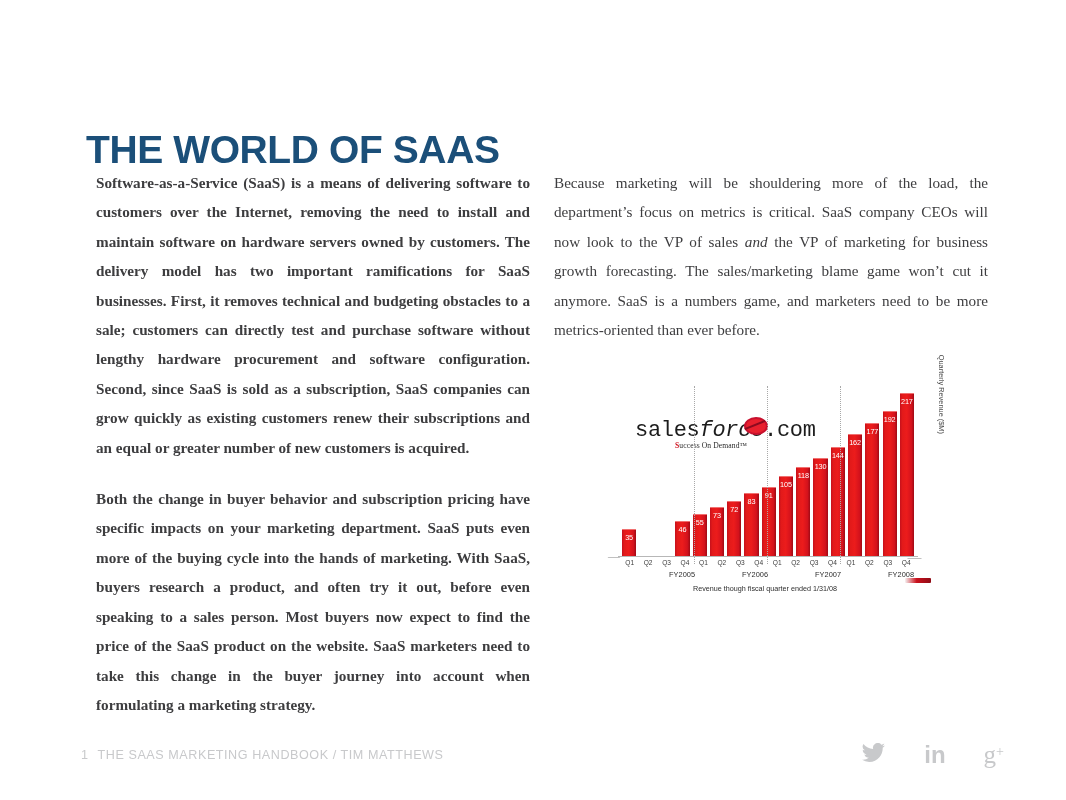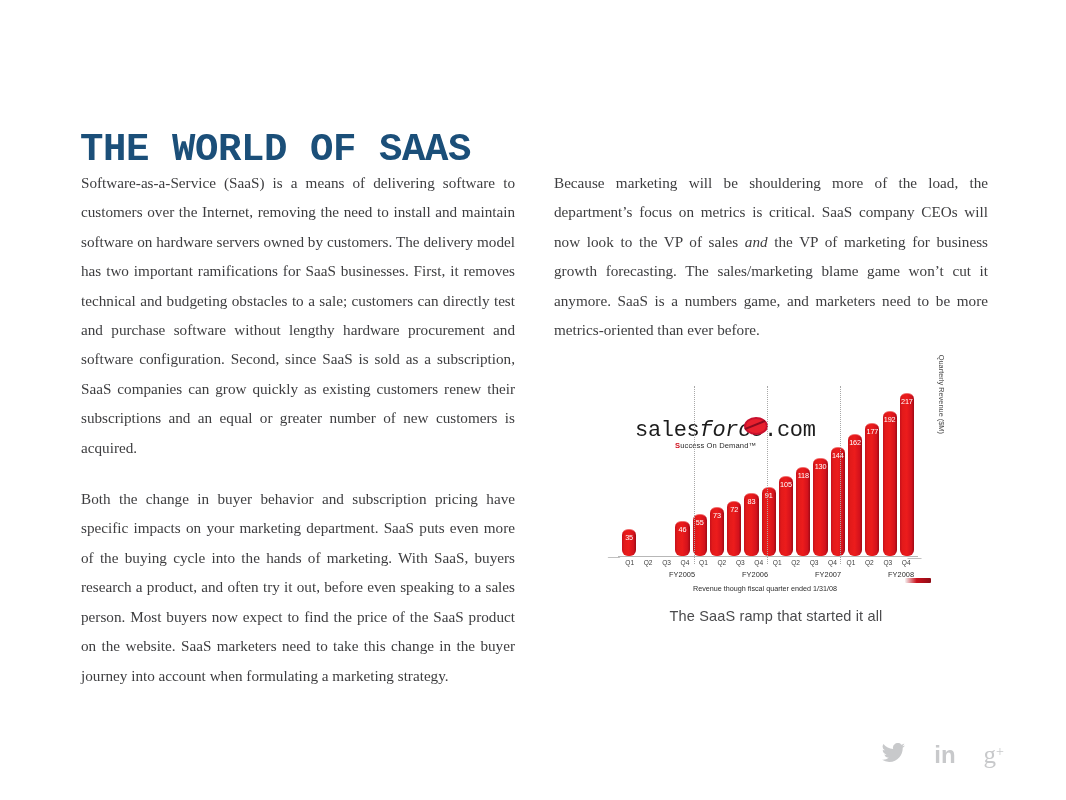--- a/index.html
+++ b/index.html
@@ -16,37 +16,37 @@
   }
   .page {
     position: absolute;
     inset: 0;
     background: #ffffff;
   }
 
   
   .page-title {
     position: absolute;
-    left: 80px;
+    left: 86px;
     top: 104px;
-    font-family: Liberation Mono, monospace;
+    font-family: Liberation Sans, sans-serif;
     font-weight: bold;
     font-size: 39px;
     letter-spacing: -0.4px;
     color: #1b4f79;
     line-height: 1.05;
     white-space: nowrap;
   }
 
   
   .col {
     position: absolute;
     width: 434px;
   }
-  .col-left  { left: 81px;  top: 168px; }
+  .col-left  { left: 96px;  top: 168px; font-weight: bold; }
   .col-right { left: 554px; top: 168px; }
 
   .para {
     font-family: "Liberation Serif", serif;
     font-size: 15.2px;
     line-height: 29.4px;
     color: #3d3d3f;
     text-align: justify;
     text-justify: inter-word;
     margin: 0 0 22px 0;
@@ -120,21 +120,21 @@
     top: 4.6px;
     width: 22px;
     height: 2.2px;
     background: #8c0b20;
     transform: rotate(-22deg);
   }
   .sf-tag {
     position: absolute;
     left: 40px;
     top: 21px;
-    font-family: Liberation Sans, sans-serif;
+    font-family: Liberation Serif, serif;
     font-size: 7.6px;
     color: #2a2a2a;
     letter-spacing: 0.1px;
     white-space: nowrap;
   }
   .sf-tag .sf-s {
     color: #d0111e;
     font-weight: bold;
   }
 
@@ -162,21 +162,20 @@
     height: 100%;
     display: flex;
     align-items: flex-end;
   }
   .bar {
     position: relative;
     width: 100%;
     background: linear-gradient(to right,
         #c5101c 0%, #e21a1a 16%, #ec1c1c 48%, #d4121c 82%, #9e0a15 100%);
     border-top: 1.1px solid #f07070;
-    border-radius: 6px;
   }
   .bar-label {
     position: absolute;
     left: 0;
     right: 0;
     top: 3px;
     text-align: center;
     font-family: "Liberation Sans", sans-serif;
     font-size: 7.3px;
     color: #ffffff;
@@ -293,21 +292,21 @@
     white-space: nowrap;
   }
   .footer .pagenum { margin-right: 9px; }
 
   .social {
     position: absolute;
     right: 62px;
     top: 742px;
     display: flex;
     align-items: flex-end;
-    gap: 28px;
+    gap: 38px;
   }
   .social .ico {
     display: block;
     color: #c8c9cb;
     fill: #c8c9cb;
   }
   .social .txt-ico {
     font-family: "Liberation Serif", serif;
     font-size: 25px;
     line-height: 1;
@@ -466,23 +465,25 @@
           <div class="fy-sep" style="left: 93.5px;"></div>
           <div class="fy-sep" style="left: 166.5px;"></div>
           <div class="fy-sep" style="left: 239.5px;"></div>
         </div>
 
       <div class="chart-note">Revenue though fiscal quarter ended 1/31/08</div>
       <div class="ylabel">Quarterly Revenue ($M)</div>
       <div class="corner-mark"></div>
     </div>
 
-    <div class="chart-caption">The SaaS ramp that started it all</div>
   </div>
 
+  <div class="footer">
+    <span class="pagenum">1</span><span>THE SAAS MARKETING HANDBOOK / TIM MATTHEWS</span>
+  </div>
 
   <div class="social">
     <a class="ico">
       <svg width="24" height="20" viewBox="0 0 24 20" aria-hidden="true">
         <path d="M23 2.4c-.85.38-1.76.63-2.72.75a4.74 4.74 0 0 0 2.08-2.62 9.5 9.5 0 0 1-3.01 1.15A4.73 4.73 0 0 0 11.16 6a13.43 13.43 0 0 1-9.75-4.94 4.73 4.73 0 0 0 1.46 6.31 4.7 4.7 0 0 1-2.14-.59v.06a4.73 4.73 0 0 0 3.79 4.64c-.7.19-1.43.22-2.13.08a4.74 4.74 0 0 0 4.42 3.28A9.49 9.49 0 0 1 0 16.8a13.39 13.39 0 0 0 7.25 2.13c8.7 0 13.46-7.2 13.46-13.45l-.02-.61A9.6 9.6 0 0 0 23 2.4z"></path>
       </svg>
     </a>
     <a class="li-ico">in</a>
     <a class="txt-ico"><span>g</span><span class="gp-sup">+</span></a>
   </div>

